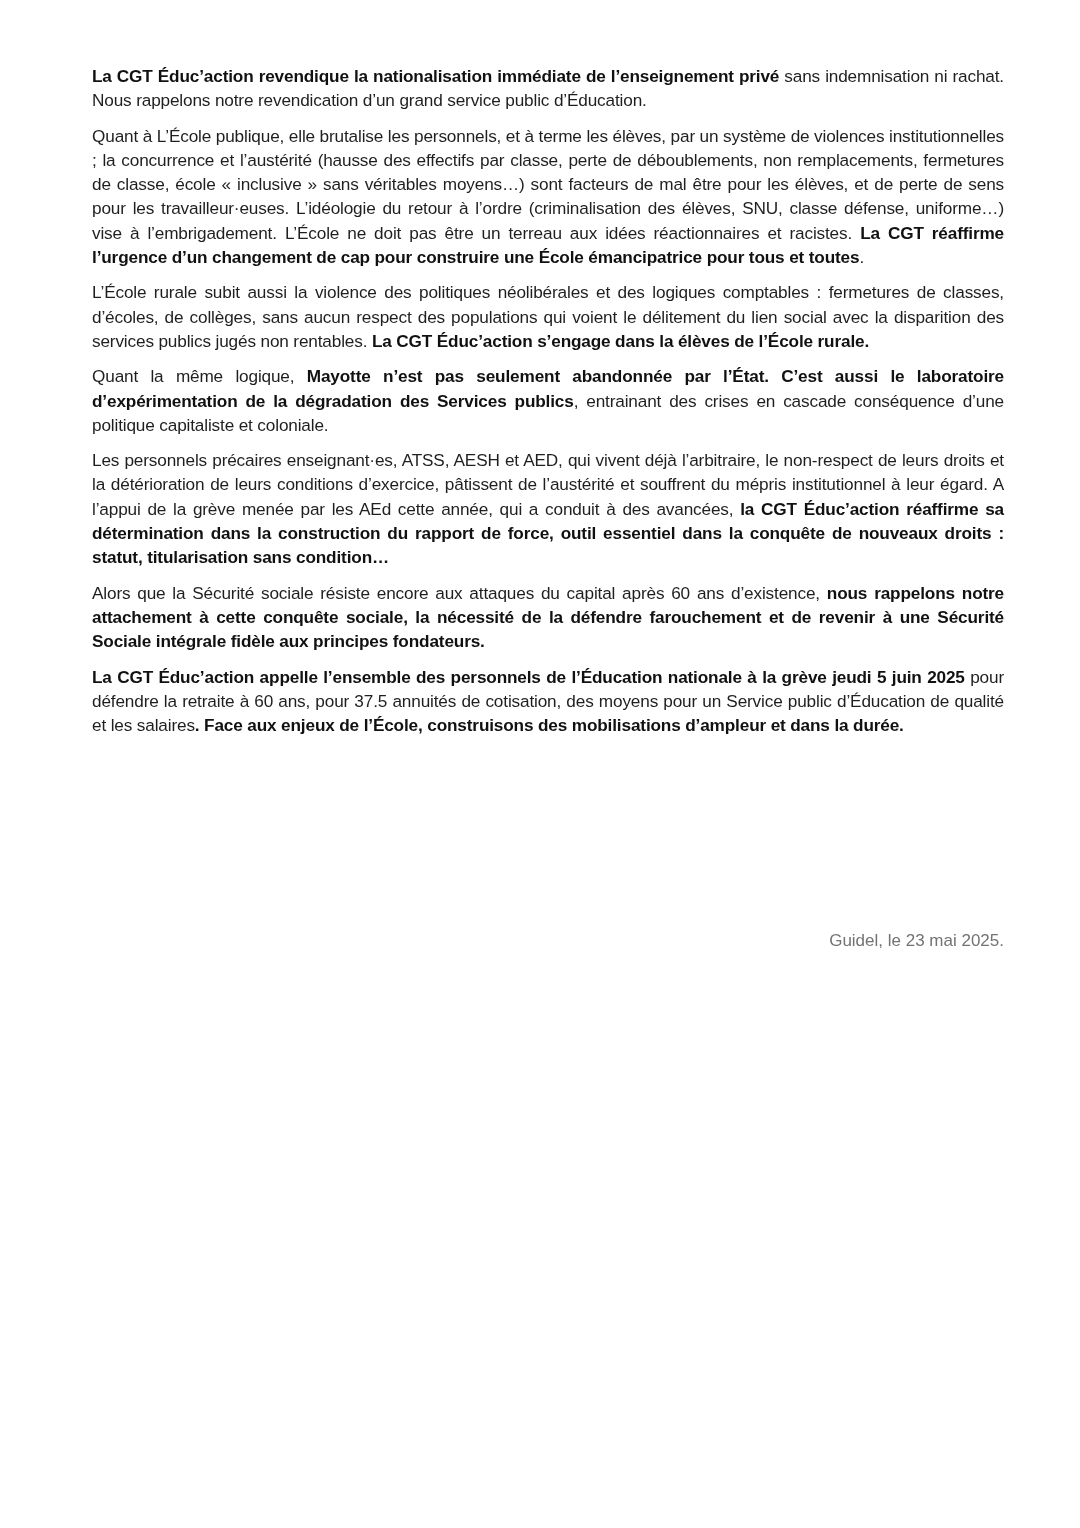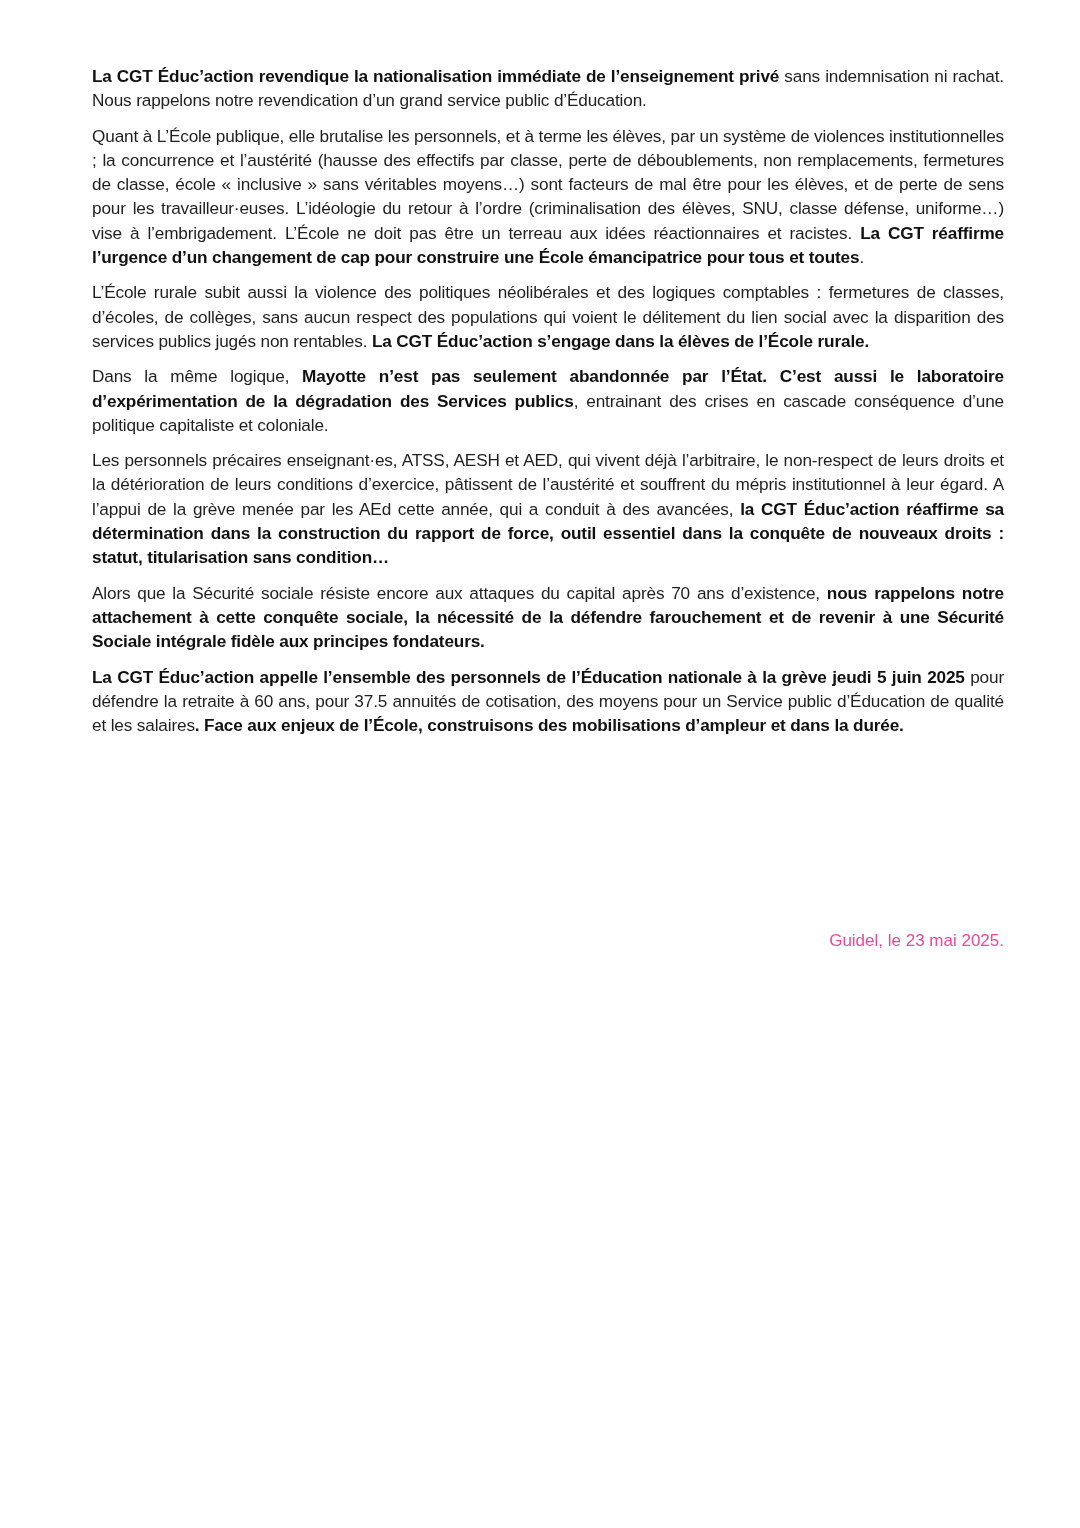--- a/index.html
+++ b/index.html
@@ -10,44 +10,44 @@
     .content {
       position: absolute; left: 78px; top: 64px; width: 912px;
       font-family: "Liberation Sans", sans-serif;
       font-size: 17.2px; line-height: 24.3px; color: #1f1f1f;
       letter-spacing: -0.15px;
     }
     .para { margin: 0 0 11px 0; text-align: justify; }
     .para .b { font-weight: bold; color: #111111; }
     .signature {
       position: absolute; top: 931px; right: 90px;
-      font-family: "Liberation Sans", sans-serif; font-size: 17px; color: #ec4899;
+      font-family: "Liberation Sans", sans-serif; font-size: 17px; color: #737373;
     }
   </style>
 </head>
 <body>
 
 <div class="page">
   <div class="content">
     <p class="para">
       <span class="b">La CGT Éduc’action revendique la nationalisation immédiate de l’enseignement privé</span><span> sans indemnisation ni rachat. Nous rappelons notre revendication d’un grand service public d’Éducation.</span>
     </p>
     <p class="para">
       <span>Quant à L’École publique, elle brutalise les personnels, et à terme les élèves, par un système de violences institutionnelles ; la concurrence et l’austérité (hausse des effectifs par classe, perte de déboublements, non remplacements, fermetures de classe, école « inclusive » sans véritables moyens…) sont facteurs de mal être pour les élèves, et de perte de sens pour les travailleur·euses. L’idéologie du retour à l’ordre (criminalisation des élèves, SNU, classe défense, uniforme…) vise à l’embrigadement. L’École ne doit pas être un terreau aux idées réactionnaires et racistes. </span><span class="b">La CGT réaffirme l’urgence d’un changement de cap pour construire une École émancipatrice pour tous et toutes</span><span>.</span>
     </p>
     <p class="para">
       <span>L’École rurale subit aussi la violence des politiques néolibérales et des logiques comptables : fermetures de classes, d’écoles, de collèges, sans aucun respect des populations qui voient le délitement du lien social avec la disparition des services publics jugés non rentables. </span><span class="b">La CGT Éduc’action s’engage dans la élèves de l’École rurale.</span>
     </p>
     <p class="para">
-      <span>Dans la même logique, </span><span class="b">Mayotte n’est pas seulement abandonnée par l’État. C’est aussi le laboratoire d’expérimentation de la dégradation des Services publics</span><span>, entrainant des crises en cascade conséquence d’une politique capitaliste et coloniale.</span>
+      <span>Quant la même logique, </span><span class="b">Mayotte n’est pas seulement abandonnée par l’État. C’est aussi le laboratoire d’expérimentation de la dégradation des Services publics</span><span>, entrainant des crises en cascade conséquence d’une politique capitaliste et coloniale.</span>
     </p>
     <p class="para">
       <span>Les personnels précaires enseignant·es, ATSS, AESH et AED, qui vivent déjà l’arbitraire, le non-respect de leurs droits et la détérioration de leurs conditions d’exercice, pâtissent de l’austérité et souffrent du mépris institutionnel à leur égard. A l’appui de la grève menée par les AEd cette année, qui a conduit à des avancées, </span><span class="b">la CGT Éduc’action réaffirme sa détermination dans la construction du rapport de force, outil essentiel dans la conquête de nouveaux droits : statut, titularisation sans condition…</span>
     </p>
     <p class="para">
-      <span>Alors que la Sécurité sociale résiste encore aux attaques du capital après 70 ans d’existence, </span><span class="b">nous rappelons notre attachement à cette conquête sociale, la nécessité de la défendre farouchement et de revenir à une Sécurité Sociale intégrale fidèle aux principes fondateurs.</span>
+      <span>Alors que la Sécurité sociale résiste encore aux attaques du capital après 60 ans d’existence, </span><span class="b">nous rappelons notre attachement à cette conquête sociale, la nécessité de la défendre farouchement et de revenir à une Sécurité Sociale intégrale fidèle aux principes fondateurs.</span>
     </p>
     <p class="para">
       <span class="b">La CGT Éduc’action appelle l’ensemble des personnels de l’Éducation nationale à la grève jeudi 5 juin 2025</span><span> pour défendre la retraite à 60 ans, pour 37.5 annuités de cotisation, des moyens pour un Service public d’Éducation de qualité et les salaires</span><span class="b">. Face aux enjeux de l’École, construisons des mobilisations d’ampleur et dans la durée.</span>
     </p>
   </div>
   <div class="signature">Guidel, le 23 mai 2025.</div>
 </div>
 
 </body></html>

